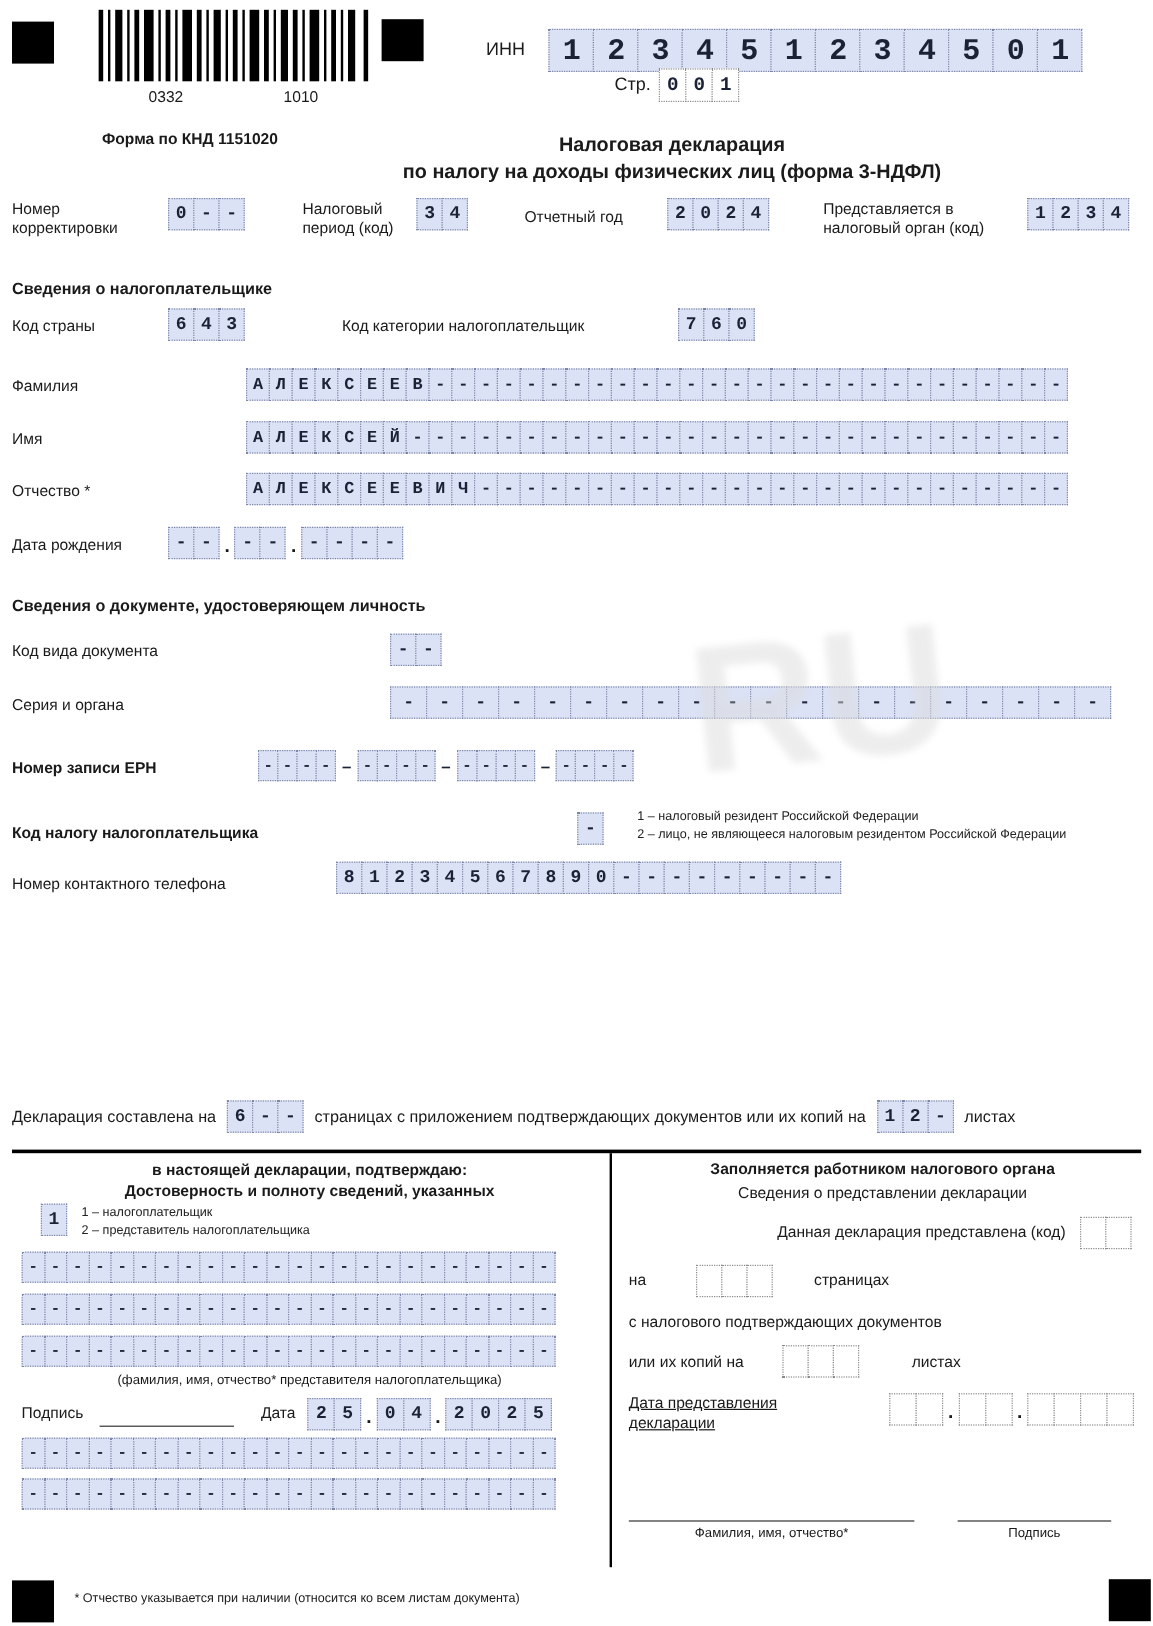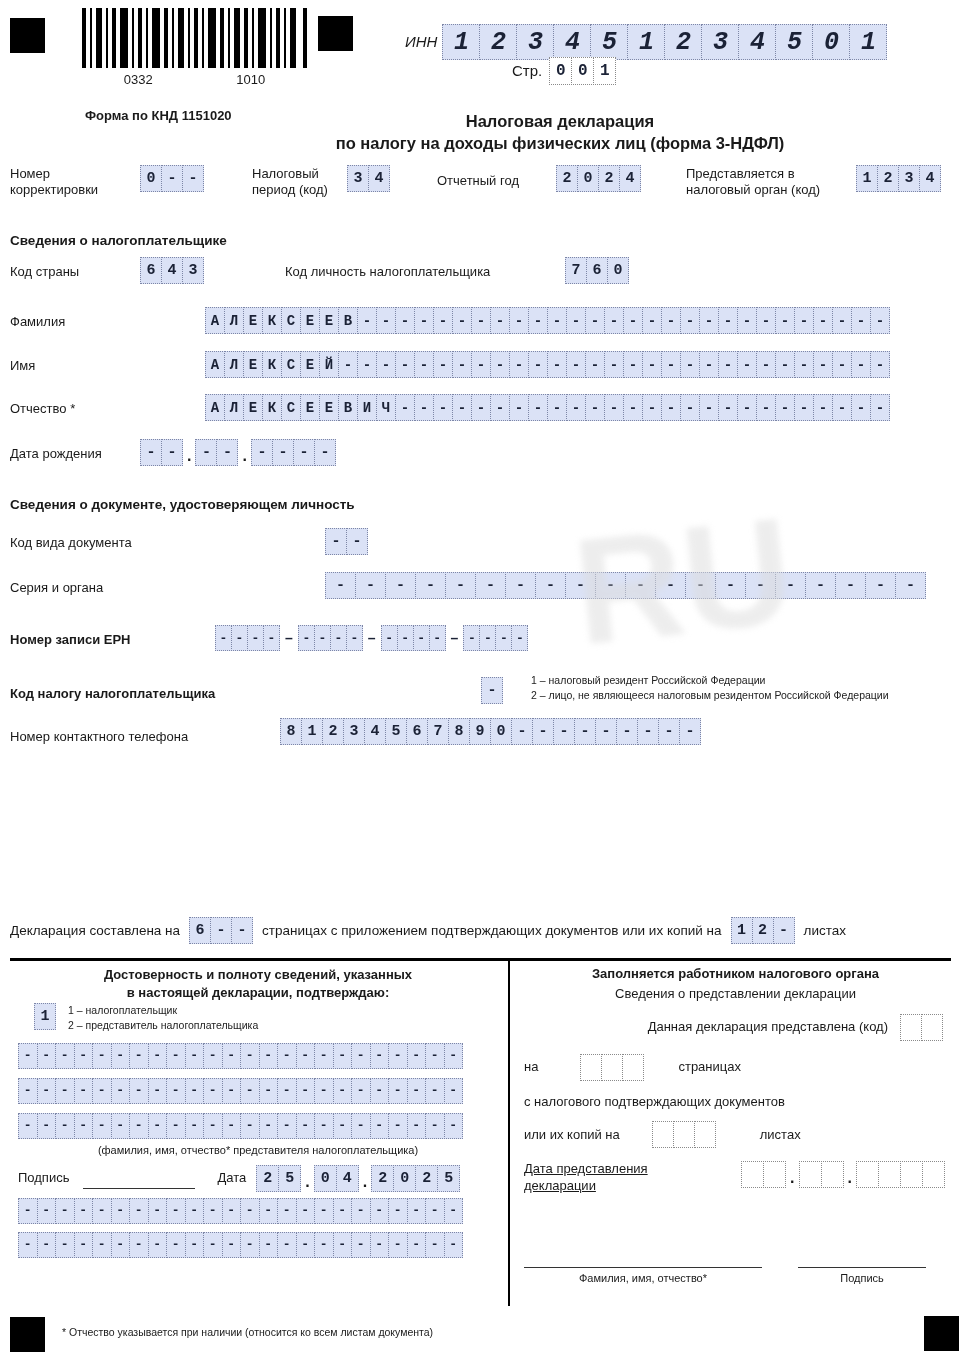--- a/index.html
+++ b/index.html
@@ -88,21 +88,21 @@
         <rect x="208" y="0" width="6" height="60"></rect>
           <rect x="221" y="0" width="4" height="60"></rect>
       </g>
     </svg>
     <div class="barnums">
       <span>0332</span>
       <span>1010</span>
     </div>
   </div>
 
-  <div class="abs row-flex" style="left:405px;top:24px;gap:5px;font-style:italic;">
+  <div class="abs row-flex" style="left:405px;top:24px;gap:20px;">
     <span class="lbl" style="font-size:15px;">ИНН</span>
     <span class="cf big">
         <span class="cell">1</span>
         <span class="cell">2</span>
         <span class="cell">3</span>
         <span class="cell">4</span>
         <span class="cell">5</span>
         <span class="cell">1</span>
         <span class="cell">2</span>
         <span class="cell">3</span>
@@ -154,21 +154,21 @@
     </div>
 
   <div class="abs sect" style="left:10px;top:233px;">Сведения о налогоплательщике</div>
 
   <div class="abs lbl" style="left:10px;top:264px;">Код страны</div>
   <div class="abs cf" style="left:140px;top:257px;">
       <span class="cell">6</span>
       <span class="cell">4</span>
       <span class="cell">3</span>
     </div>
-  <div class="abs lbl" style="left:285px;top:264px;">Код личность налогоплательщика</div>
+  <div class="abs lbl" style="left:285px;top:264px;">Код категории налогоплательщик</div>
   <div class="abs cf" style="left:565px;top:257px;">
       <span class="cell">7</span>
       <span class="cell">6</span>
       <span class="cell">0</span>
     </div>
 
   <div class="abs lbl" style="left:10px;top:314px;">Фамилия</div>
   <div class="abs cf name" style="left:205px;top:307px;">
       <span class="cell">А</span>
       <span class="cell">Л</span>
@@ -419,22 +419,22 @@
         <span class="cell">2</span>
         <span class="cell">-</span>
       </span>
     <span>листах</span>
   </div>
 
   <div class="bottom">
 
     <div class="colL">
       <div class="cent b" style="font-size:13px;line-height:1.35;">
+        <div>в настоящей декларации, подтверждаю:</div>
         <div>Достоверность и полноту сведений, указанных</div>
-        <div>в настоящей декларации, подтверждаю:</div>
       </div>
       <div class="row-flex" style="margin-top:2px;align-items:flex-start;">
         <span class="cf" style="margin-left:16px;">
             <span class="cell">1</span>
           </span>
         <span class="small" style="margin-left:12px;">
           <div>1 – налогоплательщик</div>
           <div>2 – представитель налогоплательщика</div>
         </span>
       </div>

